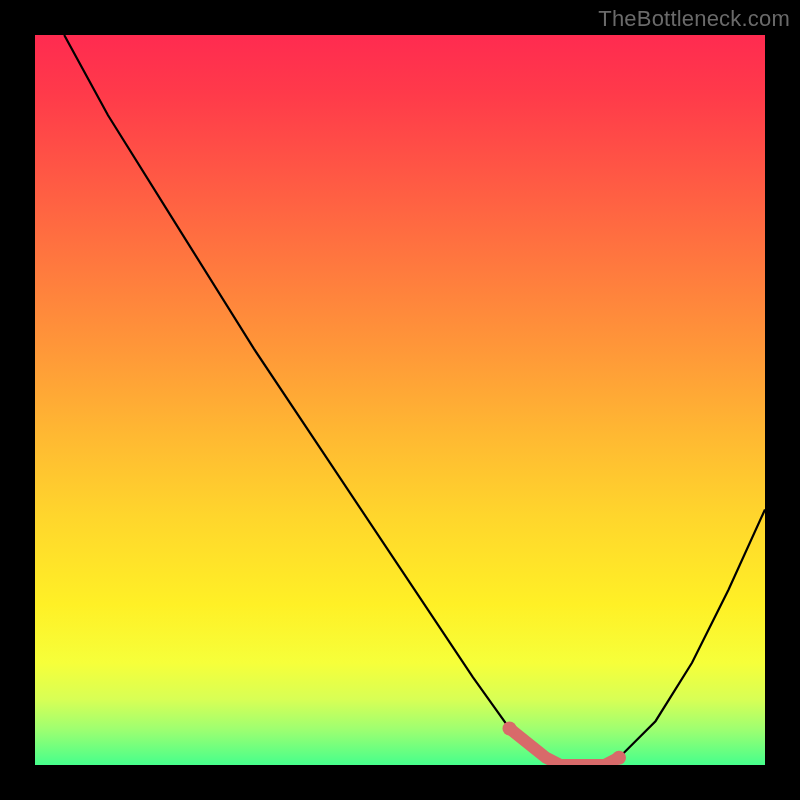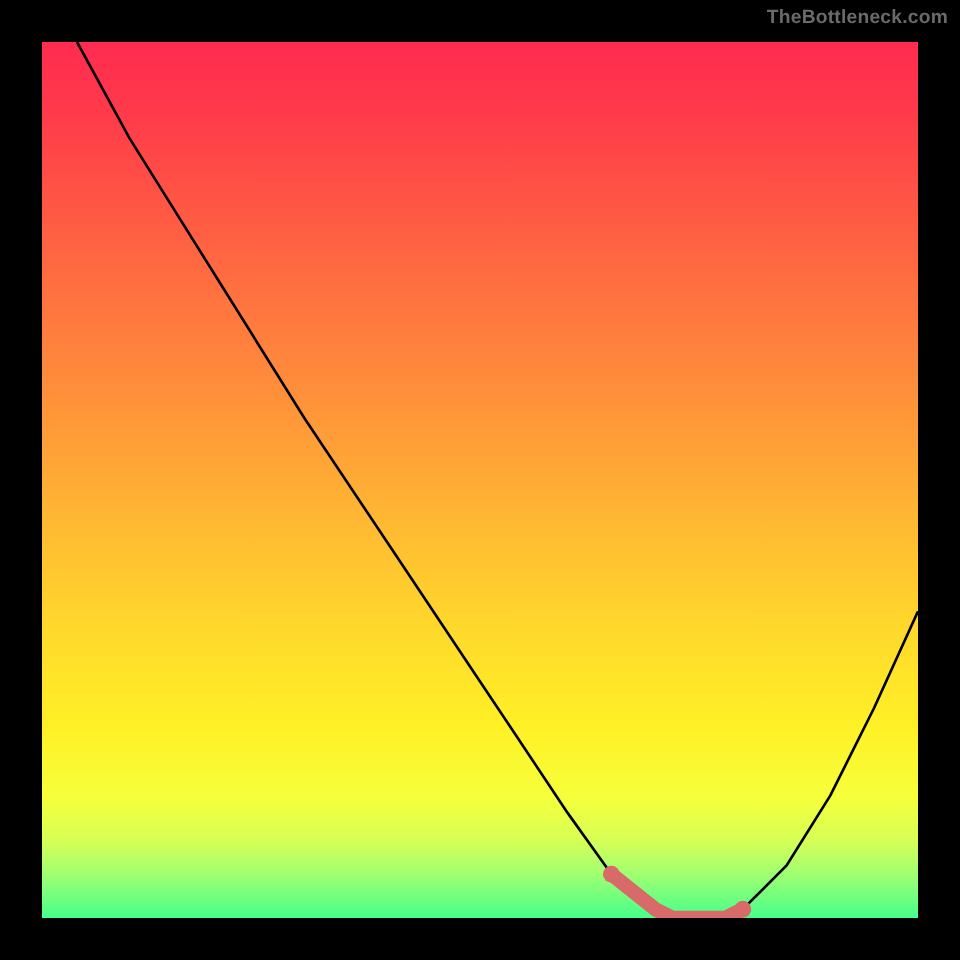--- a/index.html
+++ b/index.html
@@ -39,22 +39,22 @@
     position: absolute;
     inset: 0;
     width: 100%;
     height: 100%;
   }
   .watermark {
     position: absolute;
     top: 6px;
     right: 10px;
     font-family: Arial, Helvetica, sans-serif;
-    font-size: 16px;
-    font-weight: 700;
+    font-size: 22px;
+    font-weight: 400;
     color: #6a6a6a;
     letter-spacing: 0.2px;
   }
 </style>
 </head>
 <body>
 
 <div class="outer">
   <div class="watermark">TheBottleneck.com</div>
 

